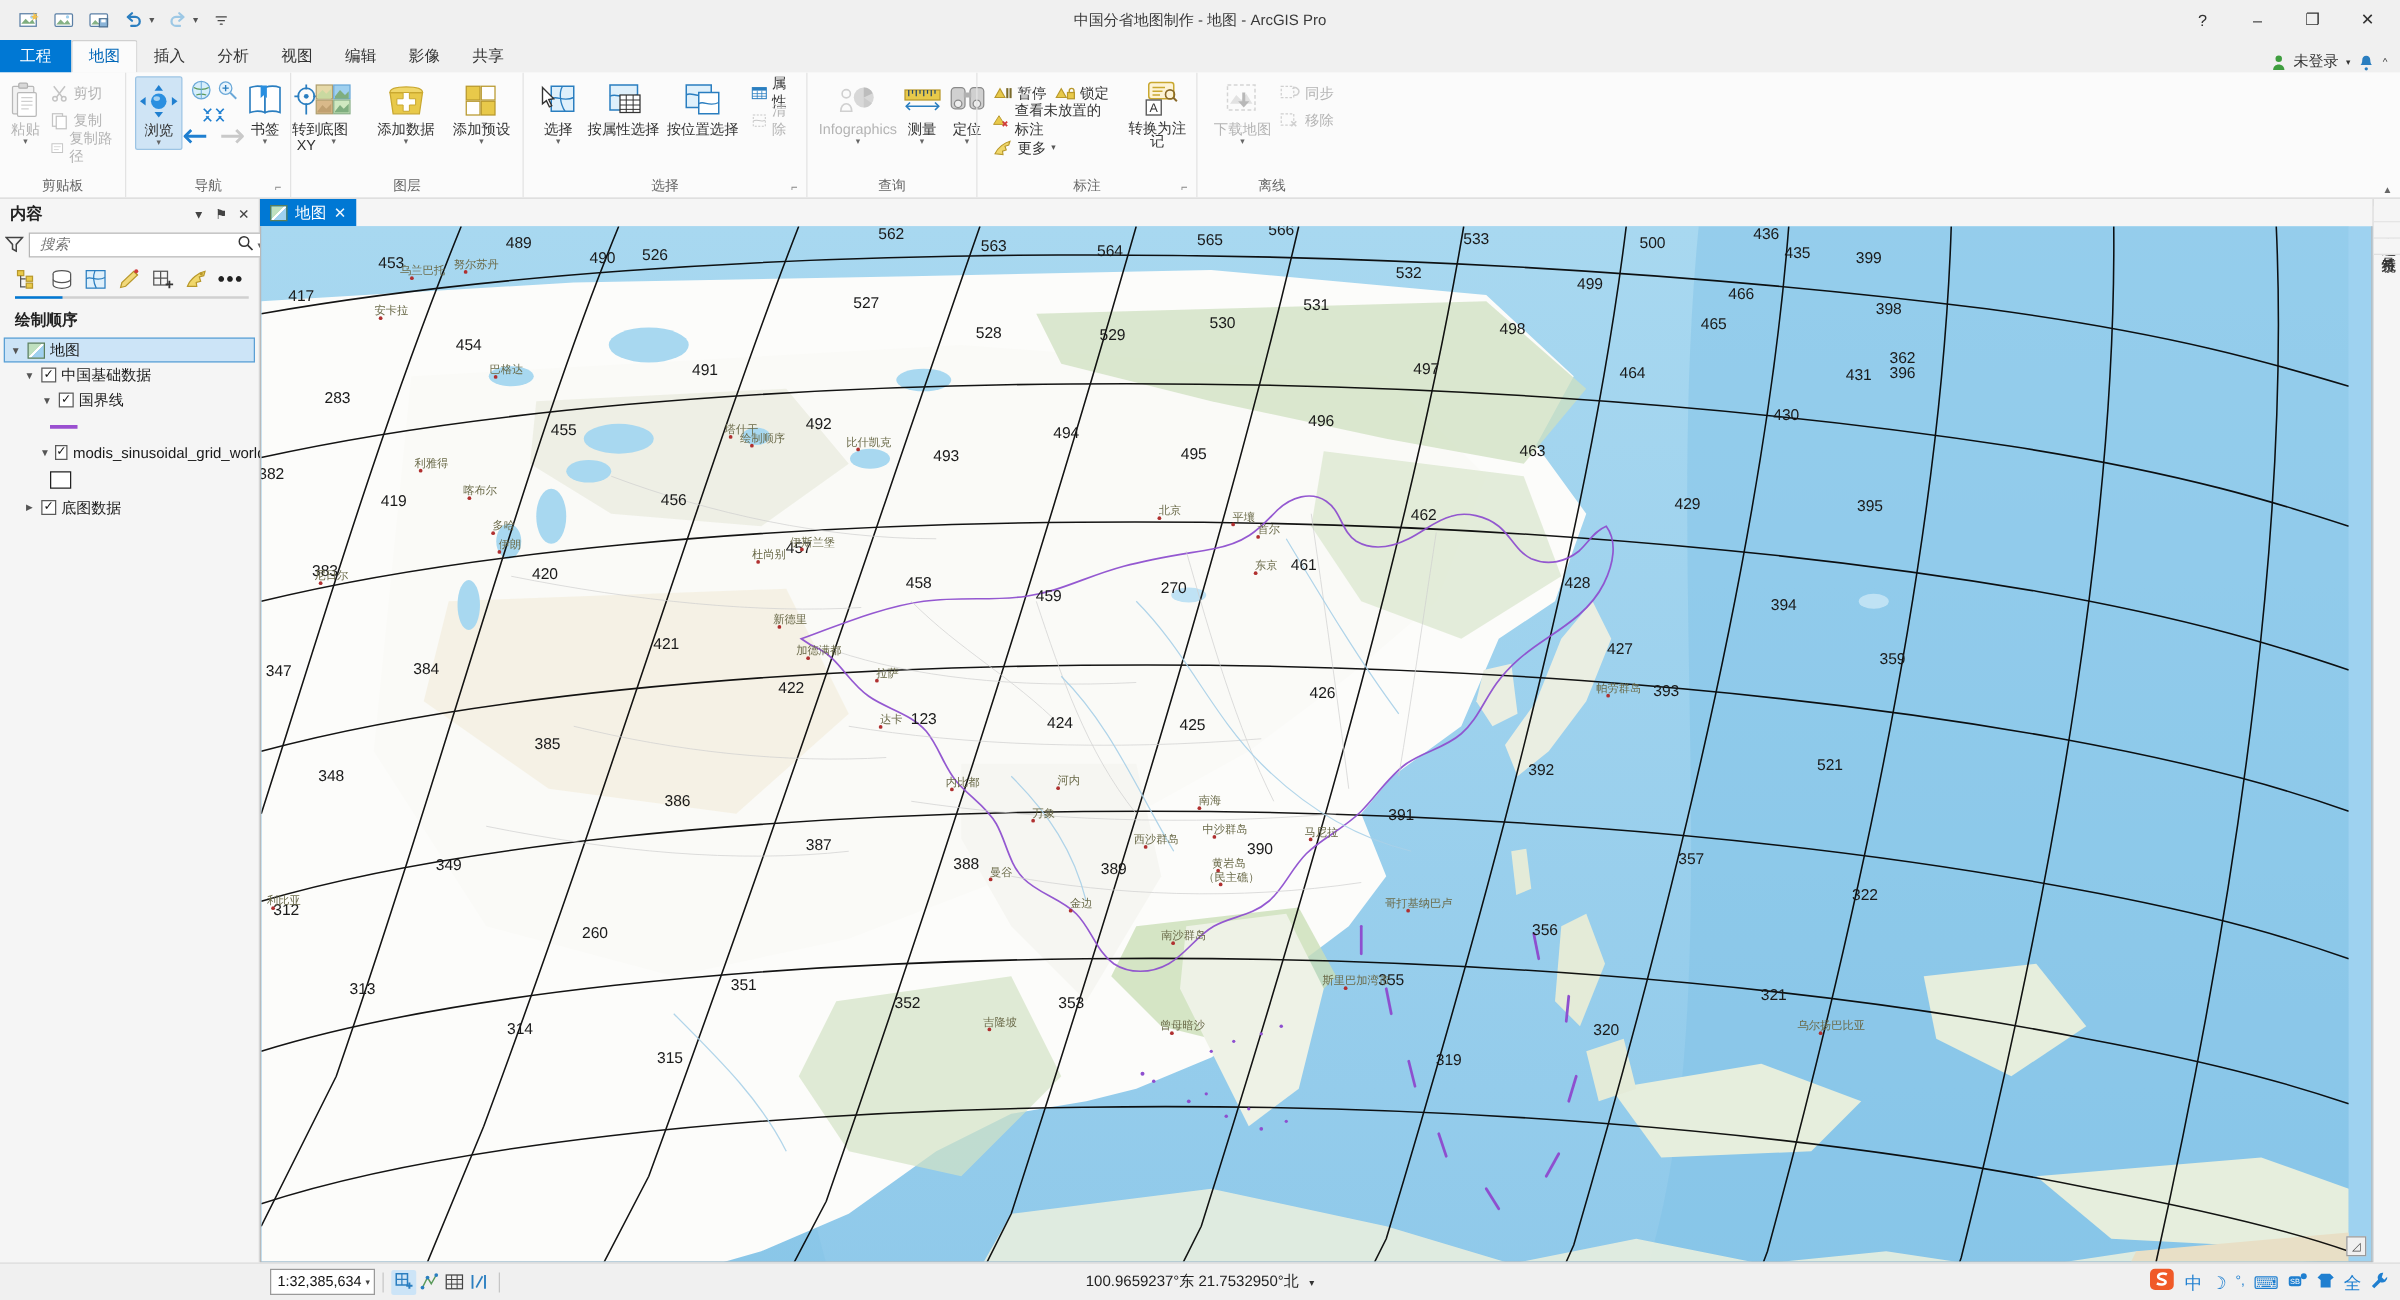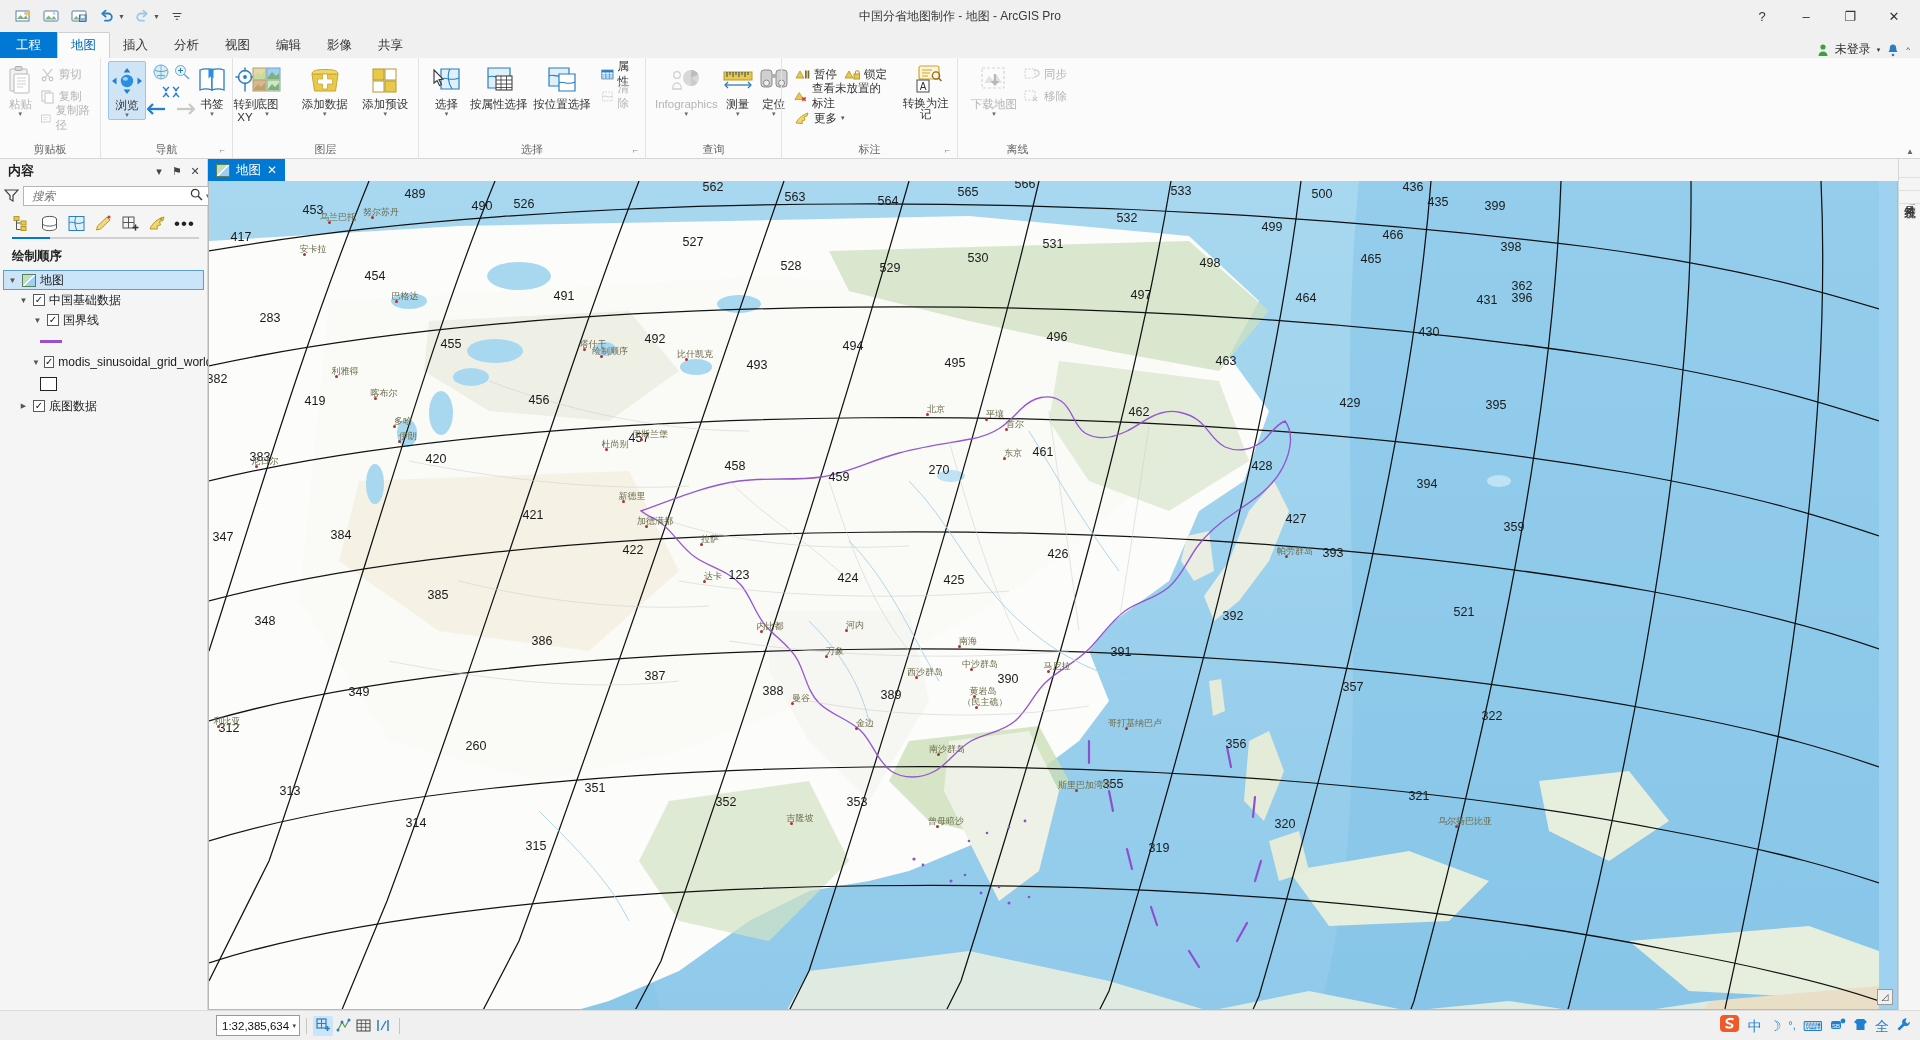--- a/index.html
+++ b/index.html
@@ -1125,20 +1125,24 @@
     </span>
     <span class="sb-ico">
       <svg width="15" height="15" viewBox="0 0 15 15">
           <path d="M2 2v11" stroke="#2a7ec0" stroke-width="1.5"></path>
           <path d="M5 12 L10 3" stroke="#2a7ec0" stroke-width="1.3"></path>
           <path d="M12 2v11" stroke="#2a7ec0" stroke-width="1.5"></path>
         </svg>
     </span>
     <span class="sb-sep"></span>
 
+    <div class="coords">
+      <span>100.9659237°东 21.7532950°北</span>
+      <span class="cv">▾</span>
+    </div>
 
     <div class="tray">
       <span>
         <svg width="22" height="20" viewBox="0 0 22 20">
             <rect x="1" y="1" width="19" height="17" rx="4" fill="#f05a28"></rect>
             <path d="M14.5 5.5c-3-1.4-7-.6-7 1.9 0 2.4 6 2 6 4.2 0 2.3-4.5 2.6-7 1.1" fill="none" stroke="#fff" stroke-width="2"></path>
           </svg>
       </span>
       <span class="tray-ico">中</span>
       <span class="tray-ico">☽</span>

